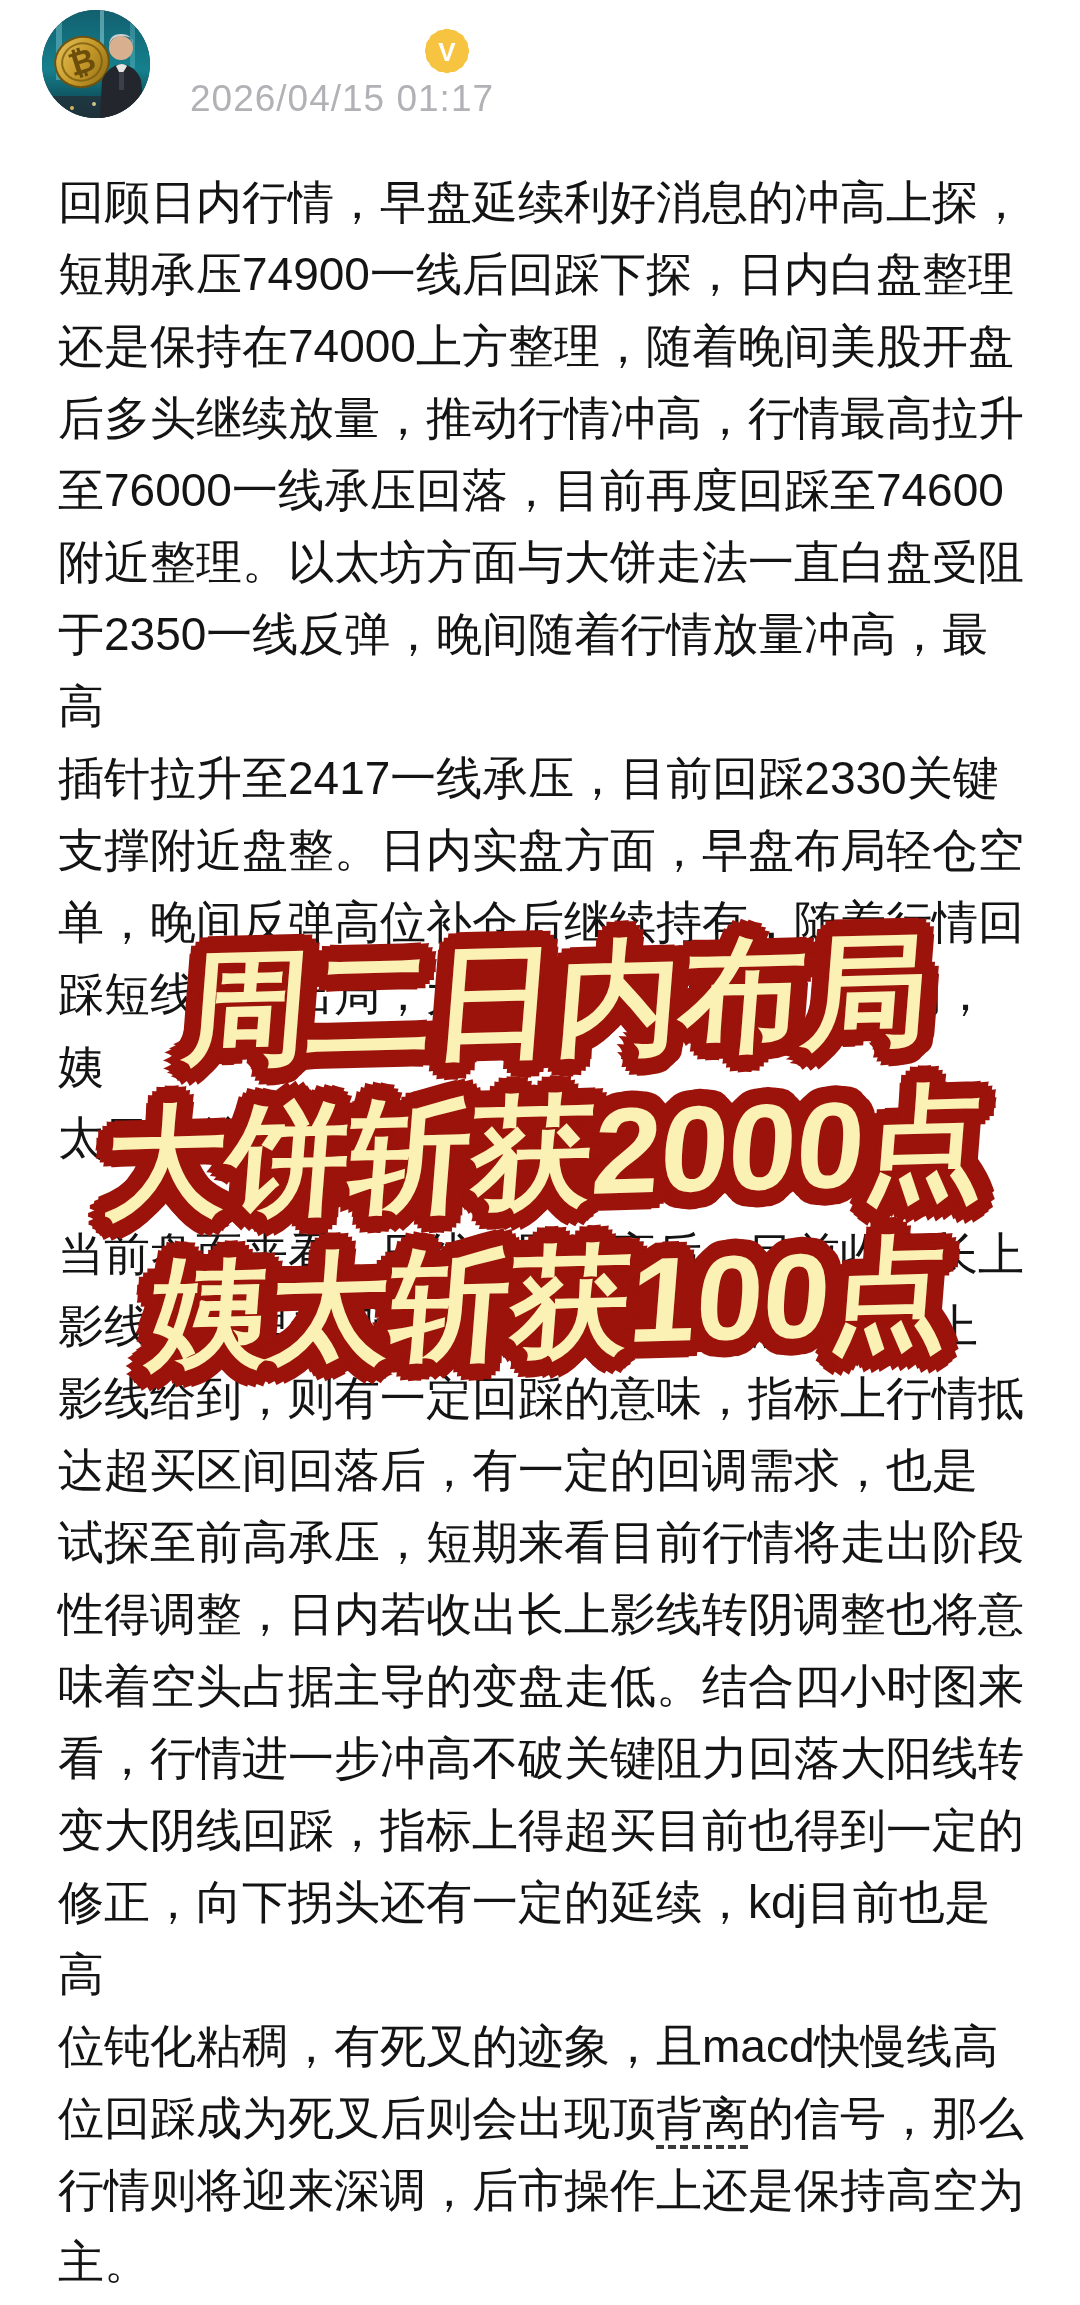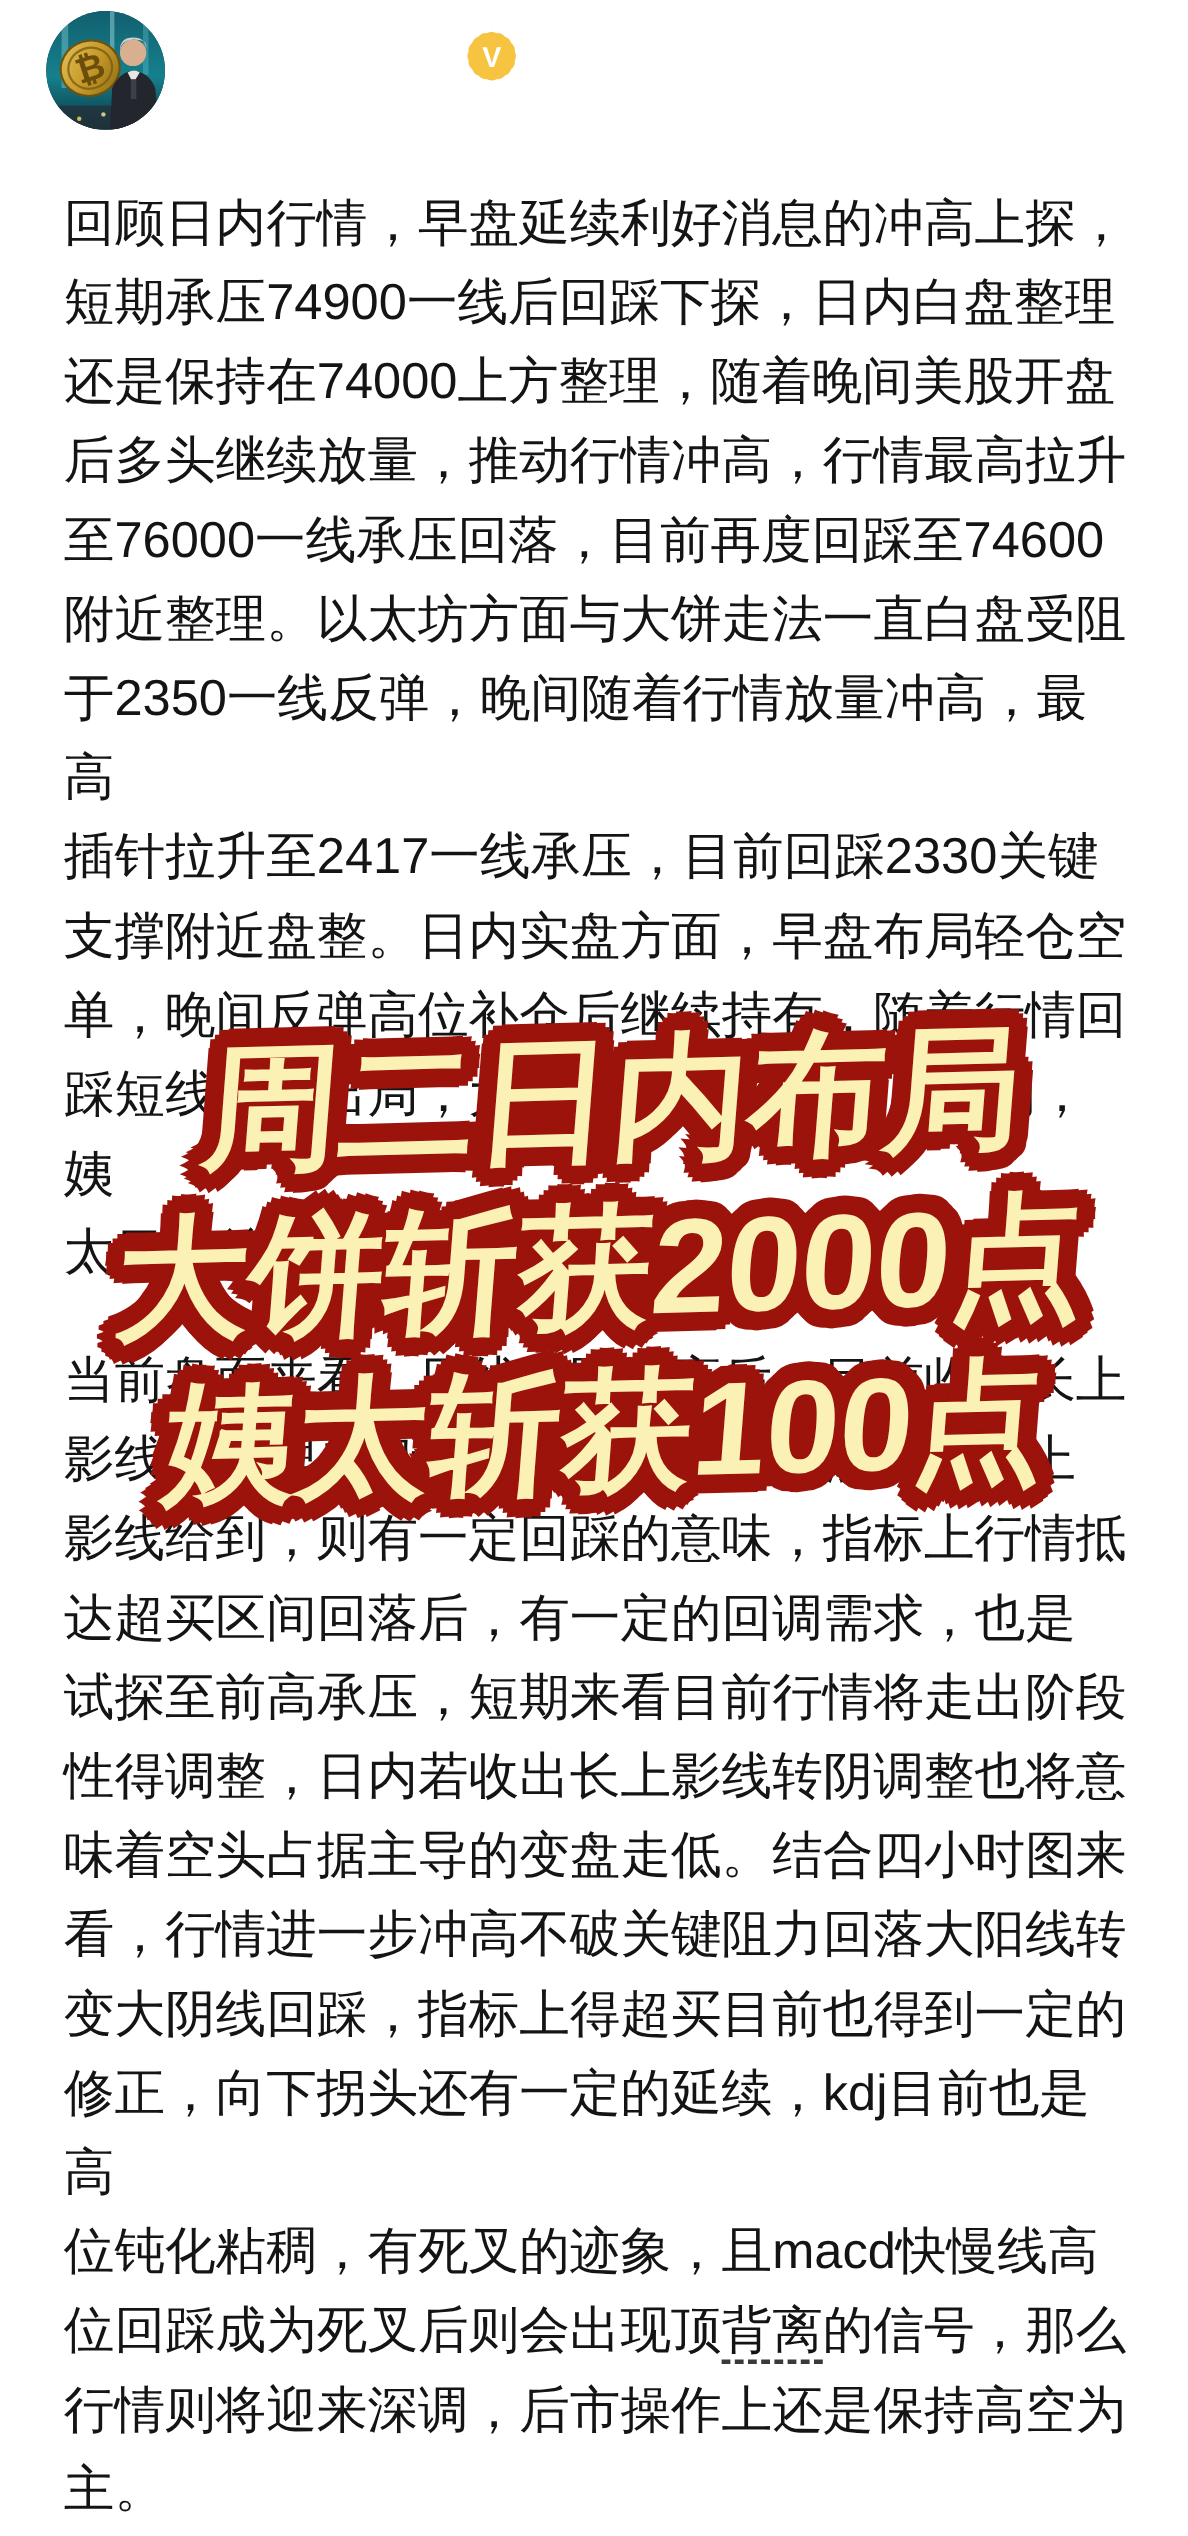--- a/index.html
+++ b/index.html
@@ -114,20 +114,21 @@
       <svg viewBox="0 0 54 54">
         <g>
           <rect x="9" y="9" width="36" height="36" rx="8" fill="#F6C440"></rect>
           <rect x="9" y="9" width="36" height="36" rx="8" fill="#F6C440" transform="rotate(45 27 27)"></rect>
           <rect x="9" y="9" width="36" height="36" rx="8" fill="#F6C440" transform="rotate(22.5 27 27)"></rect>
           <rect x="9" y="9" width="36" height="36" rx="8" fill="#F6C440" transform="rotate(67.5 27 27)"></rect>
           <text x="27" y="37" font-size="26" font-weight="bold" text-anchor="middle" fill="#ffffff" font-family="Liberation Sans, sans-serif">V</text>
         </g>
       </svg>
     </div>
+    <div class="timestamp">2026/04/15 01:17</div>
   </div>
 
   <div class="content">
     <p class="para">回顾日内行情，早盘延续利好消息的冲高上探，
 短期承压74900一线后回踩下探，日内白盘整理
 还是保持在74000上方整理，随着晚间美股开盘
 后多头继续放量，推动行情冲高，行情最高拉升
 至76000一线承压回落，目前再度回踩至74600
 附近整理。以太坊方面与大饼走法一直白盘受阻
 于2350一线反弹，晚间随着行情放量冲高，最高

